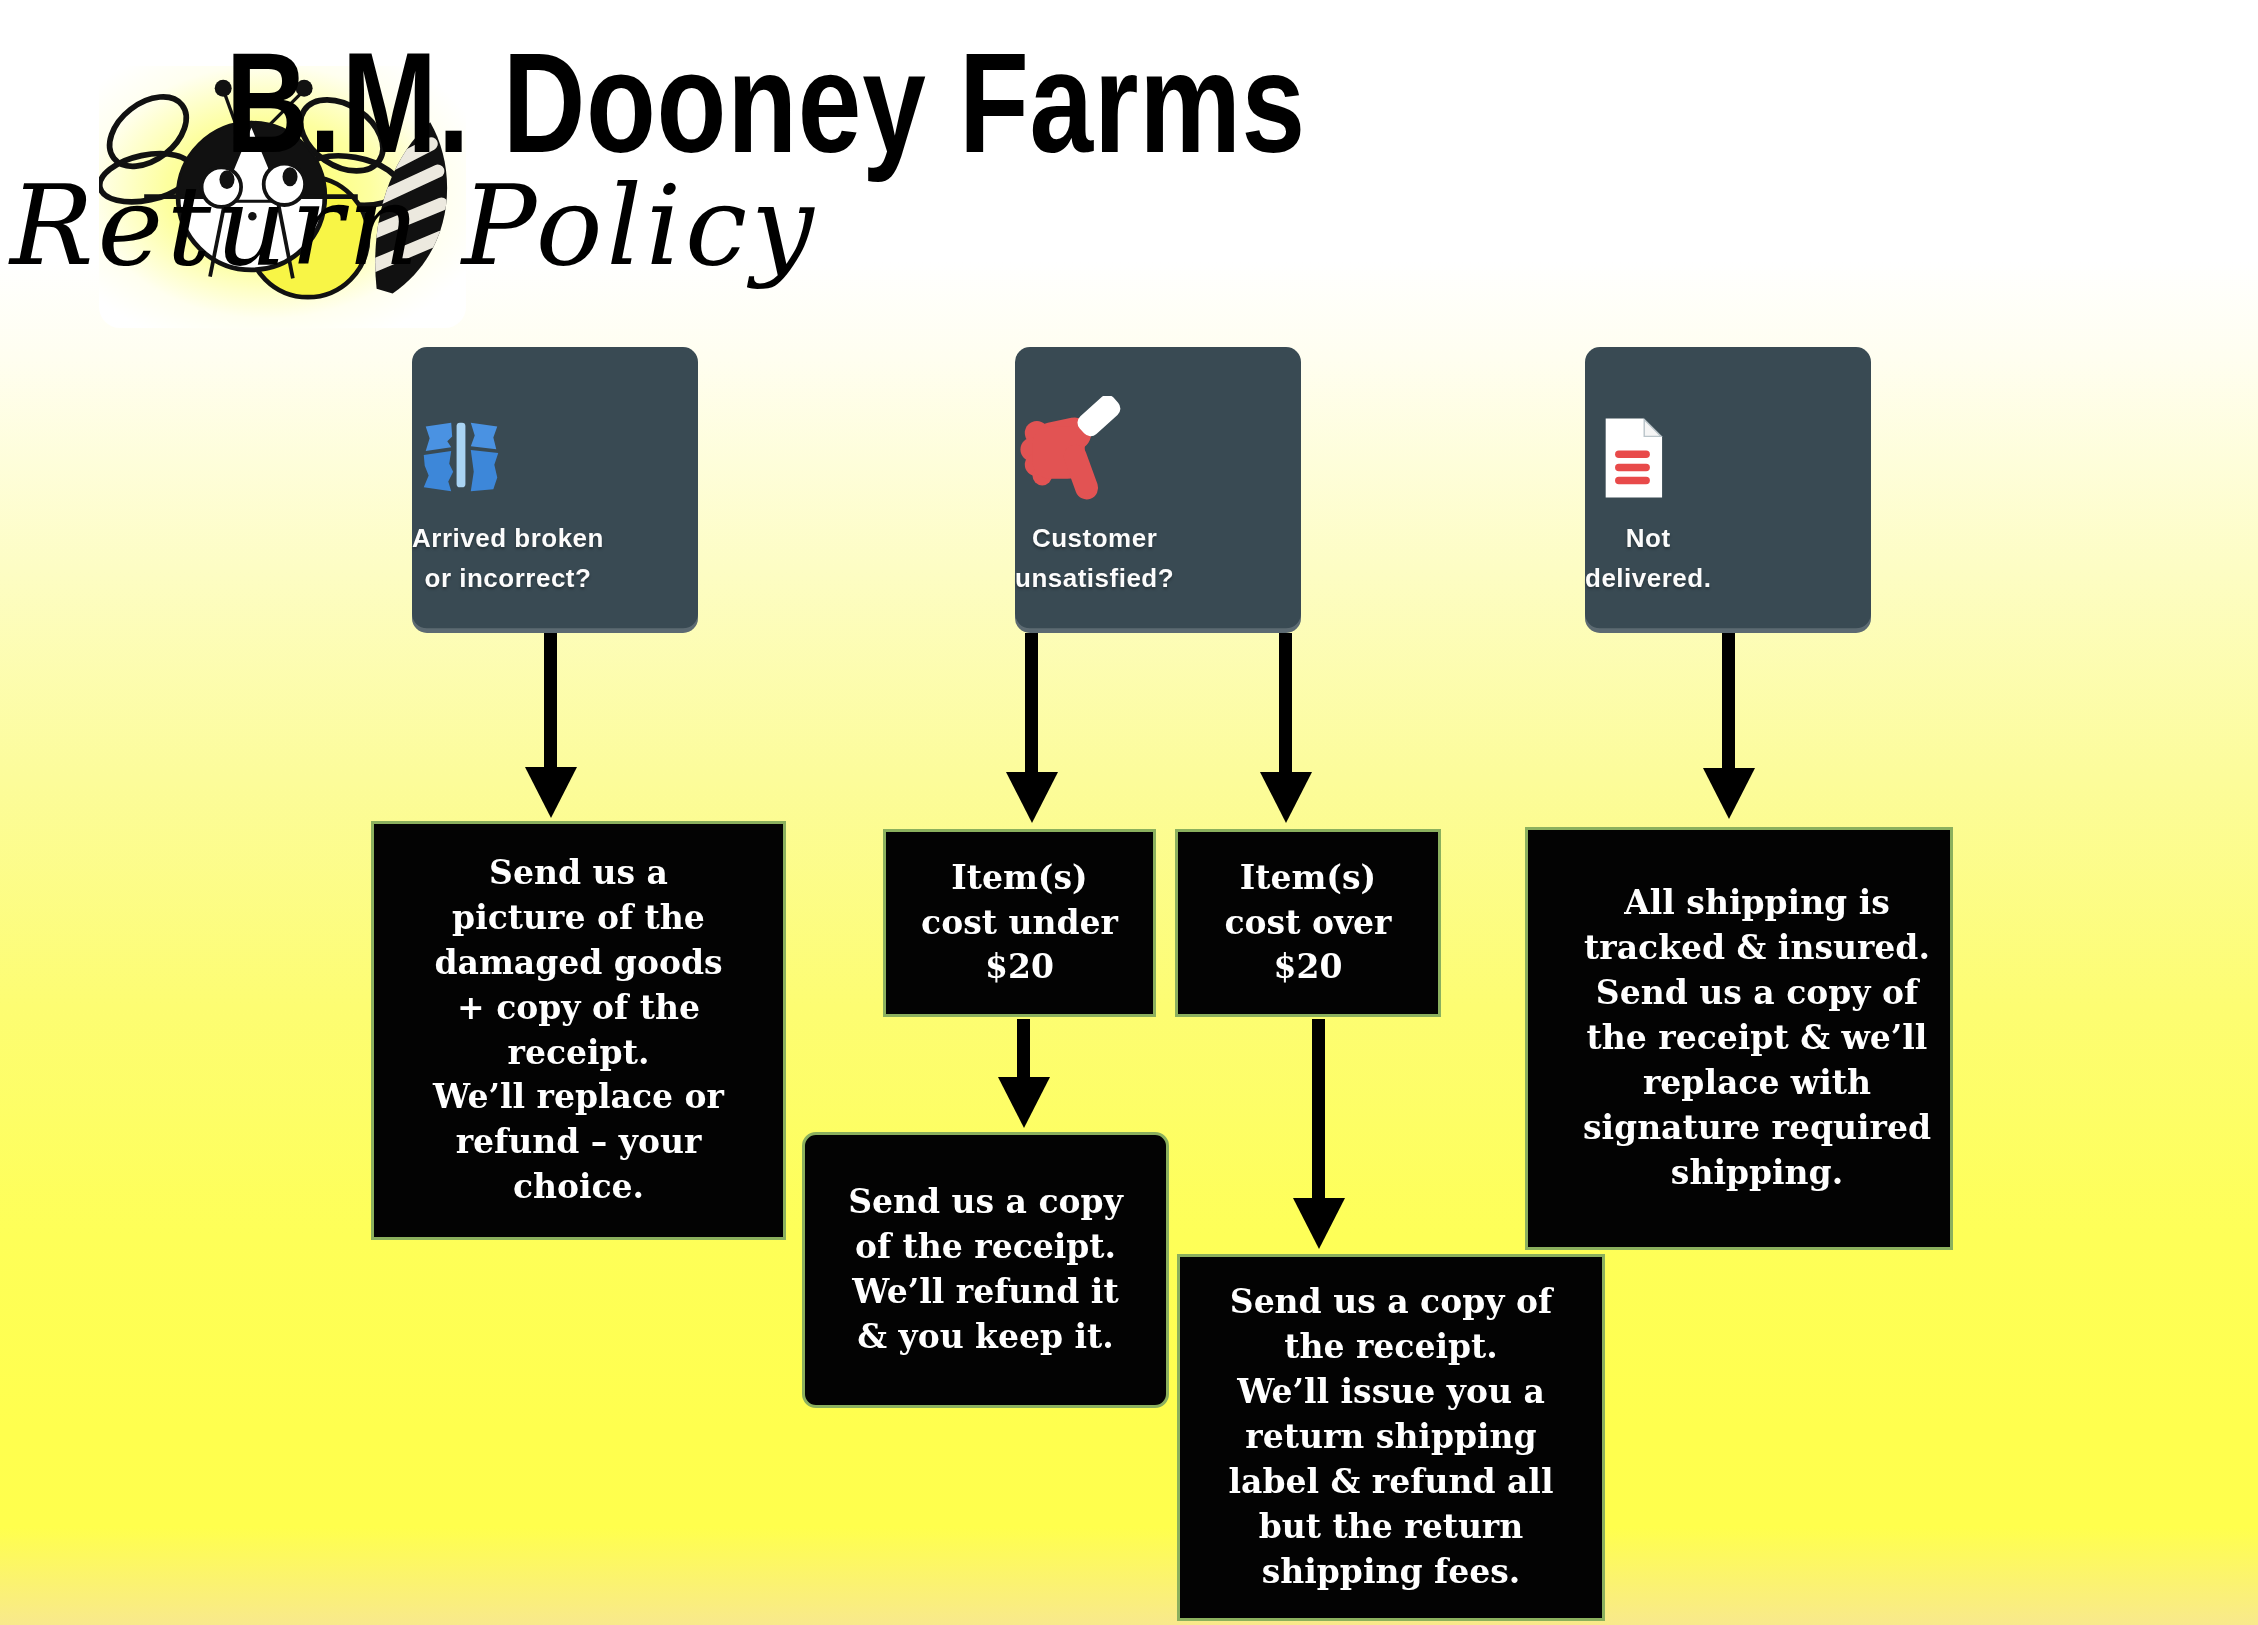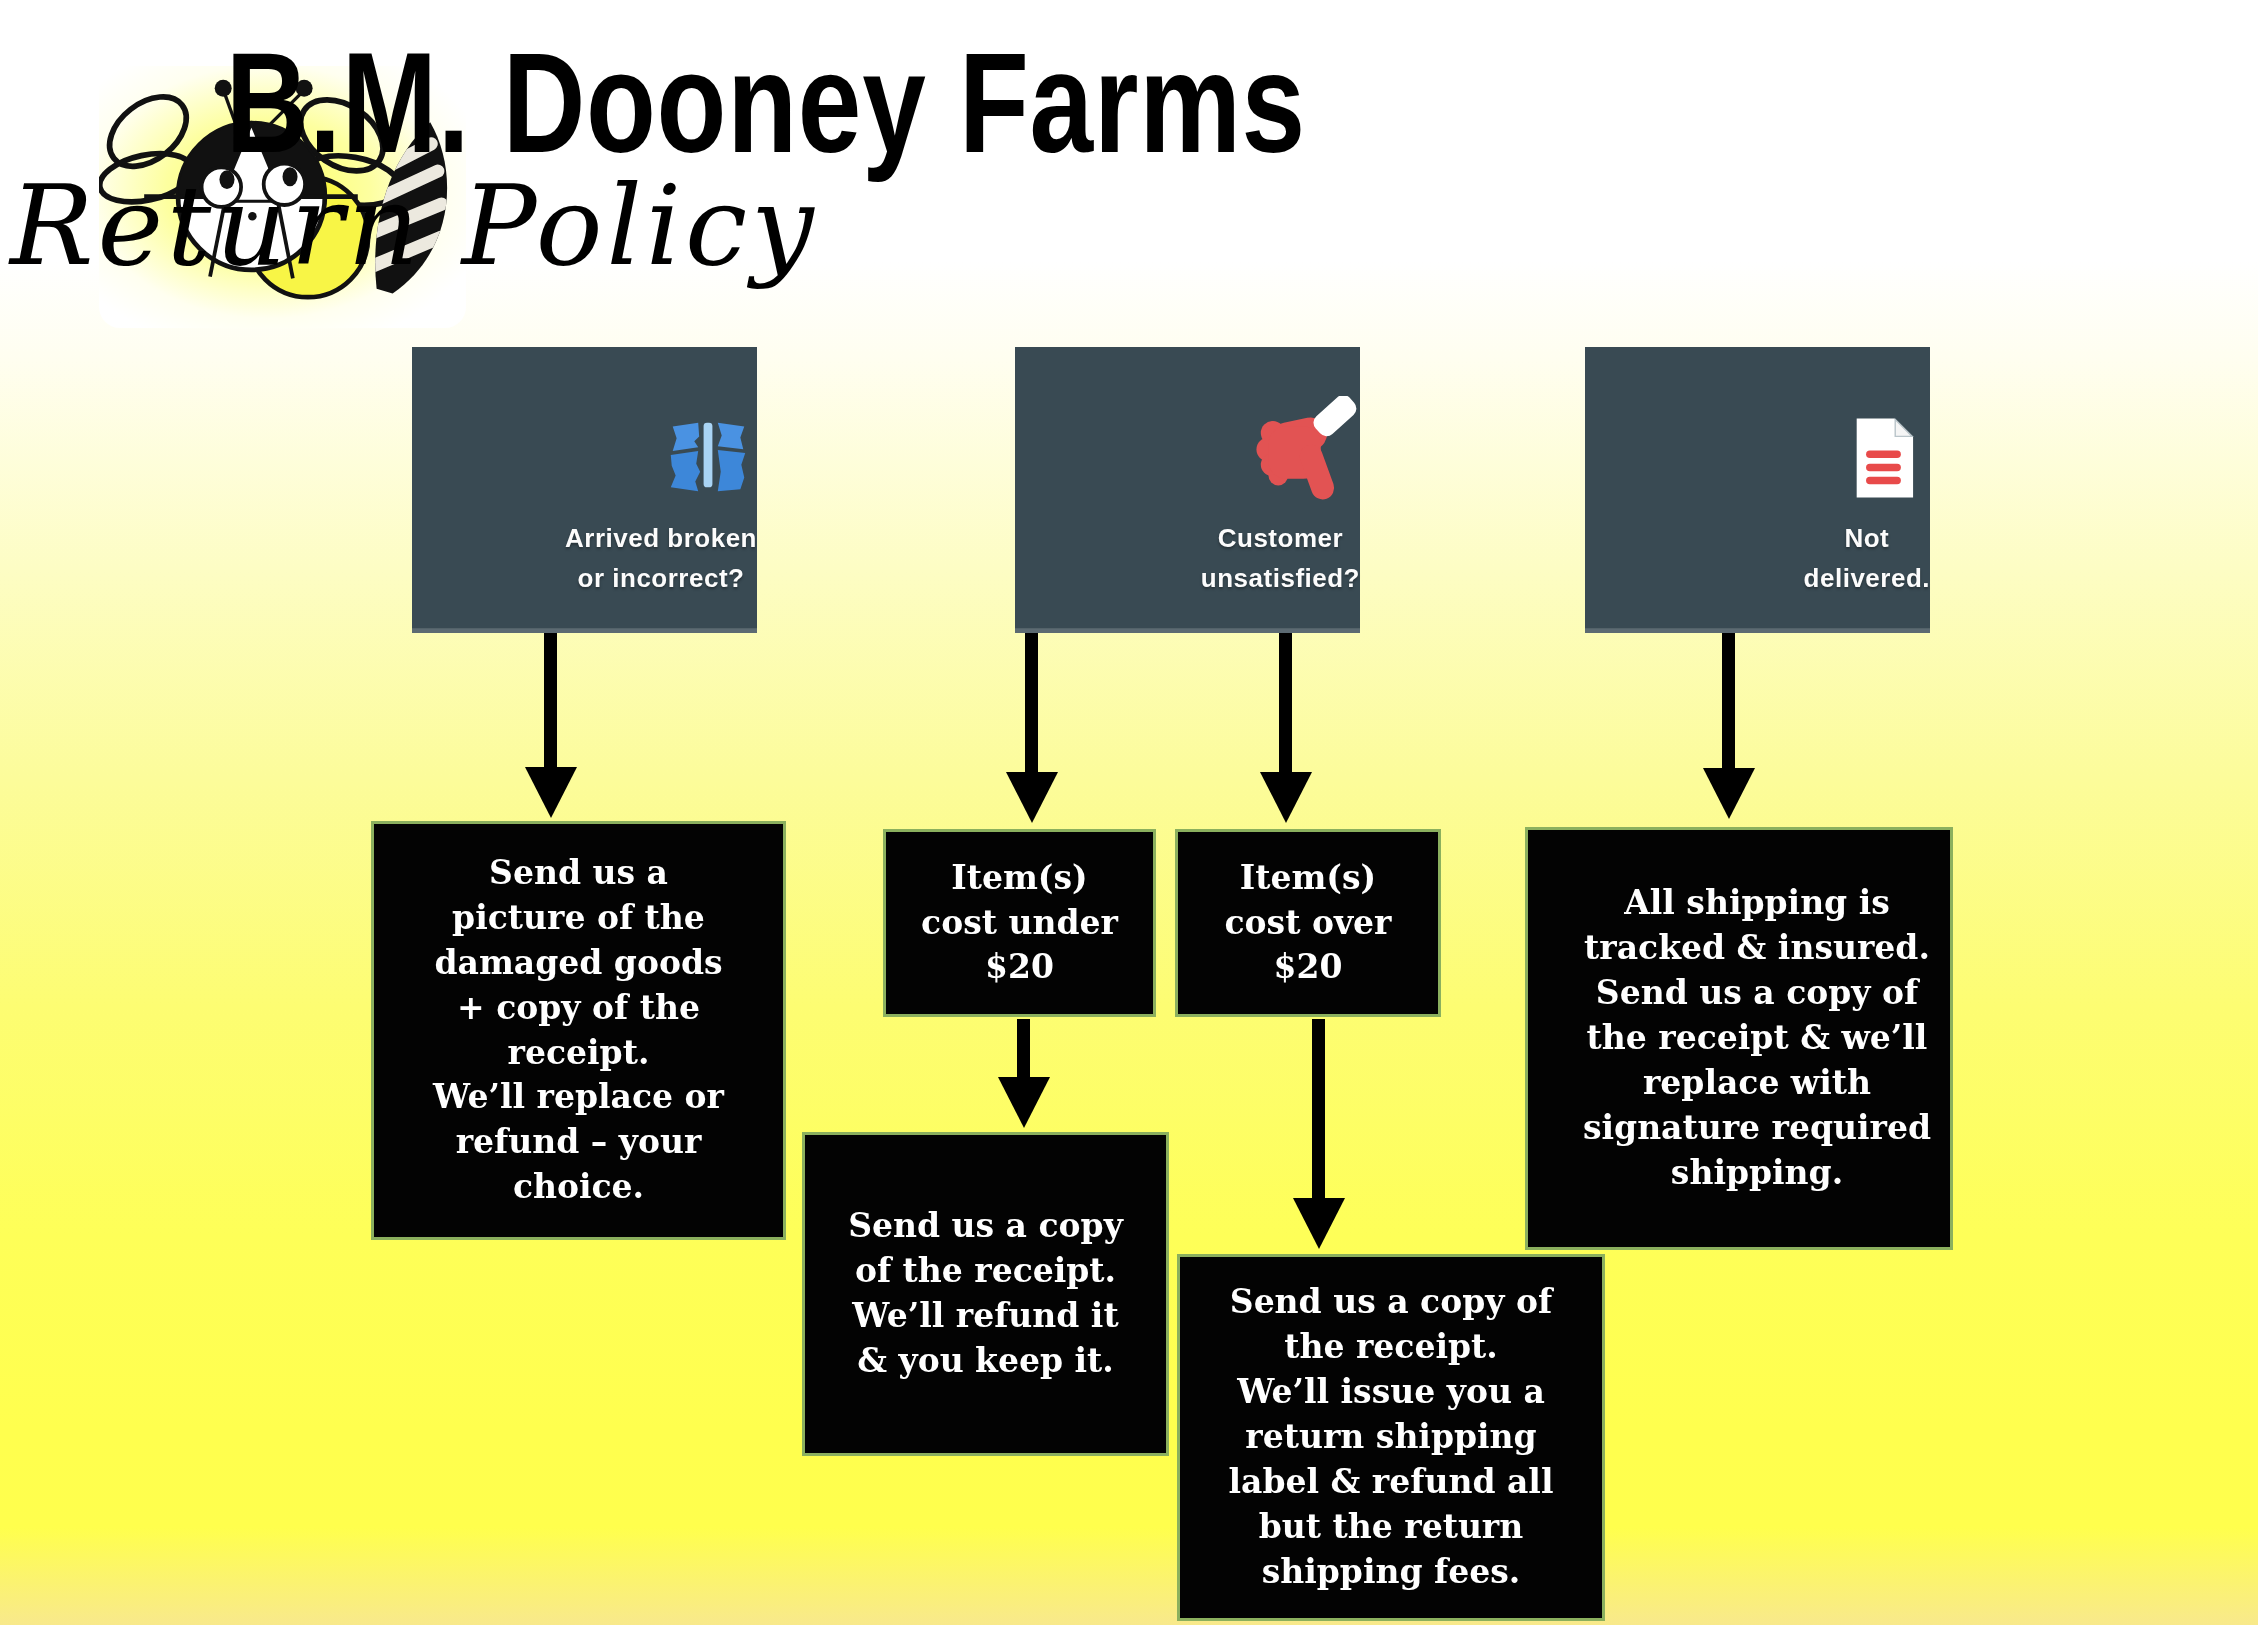--- a/index.html
+++ b/index.html
@@ -21,23 +21,23 @@
     font-family:"Liberation Sans",sans-serif;font-weight:bold;font-size:143px;letter-spacing:0.9px;
     transform:scaleX(0.80);transform-origin:50% 50%;white-space:nowrap;
   }
   .subtitle{
     position:absolute;left:0;top:151px;width:2258px;margin:10px;
     font-family:"DejaVu Serif",serif;font-style:italic;font-weight:normal;font-size:111px;
     letter-spacing:3.8px;white-space:nowrap;
   }
   
   .cond{
-    position:absolute;width:345px;height:286px;background:#394a53;
+    position:absolute;width:286px;height:286px;background:#394a53;
     box-shadow:inset 0 -4.7px 0 rgba(255,255,255,0.18);
-    display:flex;flex-direction:column;align-items:flex-end;
+    display:flex;flex-direction:column;align-items:flex-start;border-radius:15px;
   }
   .cond .icon-wrap{height:158px;display:flex;align-items:flex-end;justify-content:center;padding-top:26px;box-sizing:border-box;}
   .cond .label{
     margin-top:13px;color:#fcfcfc;font-weight:bold;font-size:26px;line-height:1.55;
     text-align:center;white-space:pre-line;letter-spacing:0.5px;
     text-shadow:0 1.9px 2.8px rgba(0,0,0,0.35);
   }
   
   .outcome{
     position:absolute;background:#030303;border:3.8px solid #8bb05e;box-sizing:border-box;
@@ -194,21 +194,21 @@
 cost under
 $20</div>
   </div>
 
   <div class="outcome" style="left:1175px;top:829px;width:266px;height:188px;">
     <div class="txt">Item(s)
 cost over
 $20</div>
   </div>
 
-  <div class="outcome" style="left:802px;top:1132px;width:367px;height:324px;">
+  <div class="outcome" style="left:802px;top:1132px;width:367px;height:276px;border-radius:14px;">
     <div class="txt">Send us a copy
 of the receipt.
 We’ll refund it
 &amp; you keep it.</div>
   </div>
 
   <div class="outcome" style="left:1177px;top:1254px;width:428px;height:367px;">
     <div class="txt">Send us a copy of
 the receipt.
 We’ll issue you a

